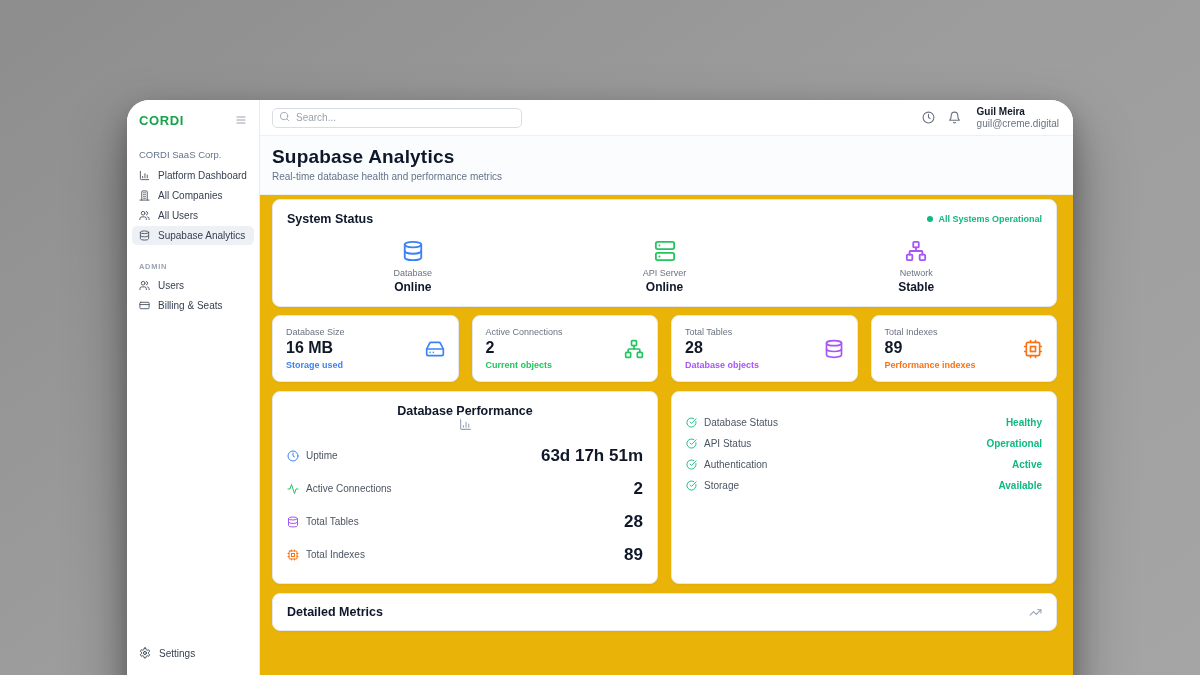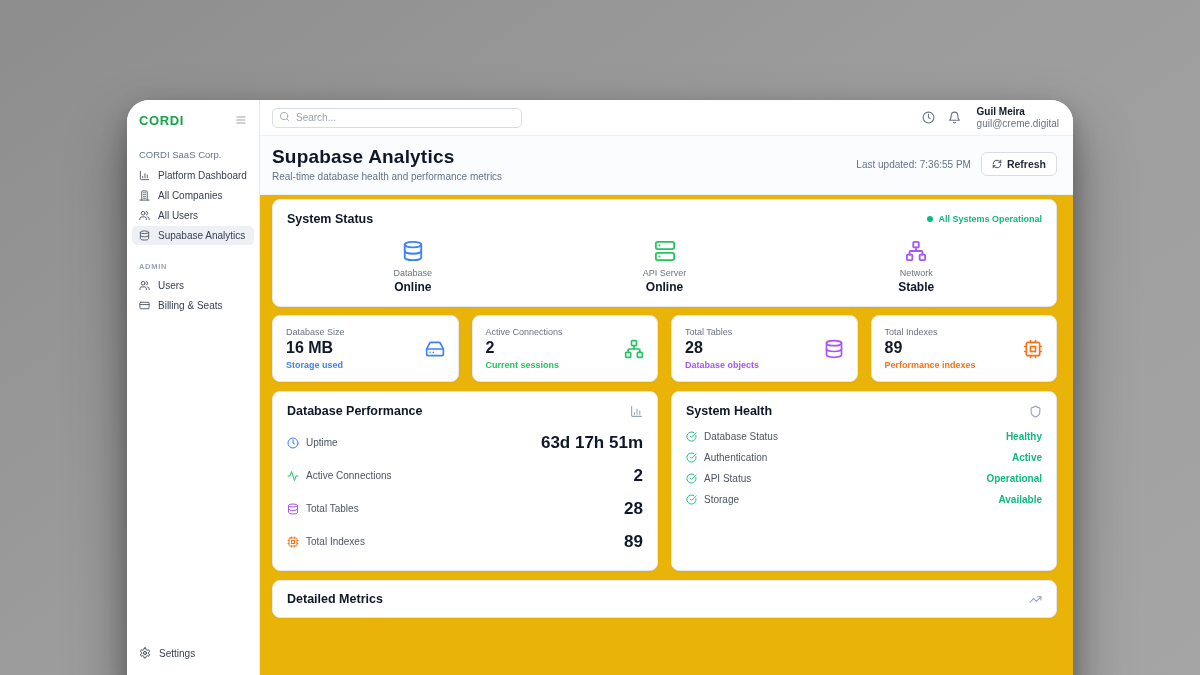--- a/index.html
+++ b/index.html
@@ -63,21 +63,21 @@
   .c-blue{ color:#3b82f6; } .c-green{ color:#22c55e; } .c-purple{ color:#a855f7; } .c-orange{ color:#f97316; }
   .t-green{ color:#10b981; }
   .metric-row{ display:flex; gap:13px; margin-bottom:9px; }
   .metric-card{ flex:1; padding:11px 13px; display:flex; align-items:center; justify-content:space-between; }
   .m-label{ font-size:9px; color:#6b7280; }
   .m-value{ font-size:16px; font-weight:800; color:#111827; margin:2px 0 3px; }
   .m-sub{ font-size:9px; font-weight:600; }
   .m-icon{ display:flex; }
   .panel-row{ display:flex; gap:13px; margin-bottom:9px; }
   .panel{ flex:1; padding:12px 14px; }
-  .panel-head{ display:flex; align-items:center; justify-content:space-between; }
+  .panel-head{ display:flex; align-items:center; justify-content:space-between;flex-direction:column; }
   .panel-icon{ color:#94a3b8; display:flex; }
   .perf-rows{ margin-top:8px; }
   .perf-row{ display:flex; align-items:center; justify-content:space-between; padding:6.5px 0; }
   .perf-left{ display:flex; align-items:center; gap:7px; }
   .perf-label{ font-size:10px; color:#4b5563; }
   .perf-value{ font-size:17px; font-weight:800; color:#0f172a; }
   .health-rows{ margin-top:8px; }
   .health-row{ display:flex; align-items:center; justify-content:space-between; padding:5px 0; }
   .health-value{ font-size:10px; font-weight:700; color:#10b981; }
   .detailed{ padding:11px 14px; }
@@ -208,34 +208,20 @@
           <div class="user-email">guil@creme.digital</div>
         </div>
       </div>
     </div>
 
     <div class="page-header">
       <div>
         <div class="pg-title">Supabase Analytics</div>
         <div class="pg-sub">Real-time database health and performance metrics</div>
       </div>
-      <div class="pg-right">
-        <span class="last-updated">Last updated: 7:36:55 PM</span>
-        <button class="refresh-btn">
-          <span class="ri">
-            <svg width="10" height="10" viewBox="0 0 24 24" fill="none" stroke="currentColor" stroke-width="2.2" stroke-linecap="round" stroke-linejoin="round">
-                <path d="M3 12a9 9 0 0 1 9-9 9.75 9.75 0 0 1 6.74 2.74L21 8"></path>
-                <path d="M21 3v5h-5"></path>
-                <path d="M21 12a9 9 0 0 1-9 9 9.75 9.75 0 0 1-6.74-2.74L3 16"></path>
-                <path d="M3 21v-5h5"></path>
-              </svg>
-          </span>
-          <span>Refresh</span>
-        </button>
-      </div>
     </div>
 
     <div class="content">
 
       <section class="card status-card">
         <div class="card-head">
           <div class="card-title">System Status</div>
           <div class="status-badge">
             <span class="dot"></span>
             <span>All Systems Operational</span>
@@ -292,21 +278,21 @@
                 <path d="M22 12H2"></path>
                 <path d="M5.45 5.11 2 12v6a2 2 0 0 0 2 2h16a2 2 0 0 0 2-2v-6l-3.45-6.89A2 2 0 0 0 16.76 4H7.24a2 2 0 0 0-1.79 1.11z"></path>
                 <path d="M6 16h.01M10 16h.01"></path>
               </svg>
           </span>
         </div>
         <div class="card metric-card">
           <div>
             <div class="m-label">Active Connections</div>
             <div class="m-value">2</div>
-            <div class="m-sub c-green">Current sessions</div>
+            <div class="m-sub c-green">Current objects</div>
           </div>
           <span class="m-icon c-green">
             <svg width="20" height="20" viewBox="0 0 24 24" fill="none" stroke="currentColor" stroke-width="2" stroke-linecap="round" stroke-linejoin="round">
                 <rect x="16" y="16" width="6" height="6" rx="1"></rect>
                 <rect x="2" y="16" width="6" height="6" rx="1"></rect>
                 <rect x="9" y="2" width="6" height="6" rx="1"></rect>
                 <path d="M5 16v-3a1 1 0 0 1 1-1h12a1 1 0 0 1 1 1v3"></path>
                 <path d="M12 12V8"></path>
               </svg>
           </span>
@@ -399,28 +385,20 @@
                     </svg>
                 </span>
                 <span class="perf-label">Total Indexes</span>
               </div>
               <span class="perf-value">89</span>
             </div>
           </div>
         </section>
 
         <section class="card panel">
-          <div class="panel-head">
-            <div class="card-title">System Health</div>
-            <span class="panel-icon">
-              <svg width="13" height="13" viewBox="0 0 24 24" fill="none" stroke="currentColor" stroke-width="2" stroke-linecap="round" stroke-linejoin="round">
-                  <path d="M20 13c0 5-3.5 7.5-7.66 8.95a1 1 0 0 1-.67-.01C7.5 20.5 4 18 4 13V6a1 1 0 0 1 1-1c2 0 4.5-1.2 6.24-2.72a1.17 1.17 0 0 1 1.52 0C14.51 3.81 17 5 19 5a1 1 0 0 1 1 1z"></path>
-                </svg>
-            </span>
-          </div>
           <div class="health-rows">
             <div class="health-row">
               <div class="perf-left">
                 <span class="t-green">
                   <svg width="11" height="11" viewBox="0 0 24 24" fill="none" stroke="currentColor" stroke-width="2" stroke-linecap="round" stroke-linejoin="round">
                       <path d="M21.801 10A10 10 0 1 1 17 3.335"></path>
                       <path d="m9 11 3 3L22 4"></path>
                     </svg>
                 </span>
                 <span class="perf-label">Database Status</span>
@@ -428,35 +406,35 @@
               <span class="health-value">Healthy</span>
             </div>
             <div class="health-row">
               <div class="perf-left">
                 <span class="t-green">
                   <svg width="11" height="11" viewBox="0 0 24 24" fill="none" stroke="currentColor" stroke-width="2" stroke-linecap="round" stroke-linejoin="round">
                       <path d="M21.801 10A10 10 0 1 1 17 3.335"></path>
                       <path d="m9 11 3 3L22 4"></path>
                     </svg>
                 </span>
-                <span class="perf-label">Authentication</span>
-              </div>
-              <span class="health-value">Active</span>
+                <span class="perf-label">API Status</span>
+              </div>
+              <span class="health-value">Operational</span>
             </div>
             <div class="health-row">
               <div class="perf-left">
                 <span class="t-green">
                   <svg width="11" height="11" viewBox="0 0 24 24" fill="none" stroke="currentColor" stroke-width="2" stroke-linecap="round" stroke-linejoin="round">
                       <path d="M21.801 10A10 10 0 1 1 17 3.335"></path>
                       <path d="m9 11 3 3L22 4"></path>
                     </svg>
                 </span>
-                <span class="perf-label">API Status</span>
-              </div>
-              <span class="health-value">Operational</span>
+                <span class="perf-label">Authentication</span>
+              </div>
+              <span class="health-value">Active</span>
             </div>
             <div class="health-row">
               <div class="perf-left">
                 <span class="t-green">
                   <svg width="11" height="11" viewBox="0 0 24 24" fill="none" stroke="currentColor" stroke-width="2" stroke-linecap="round" stroke-linejoin="round">
                       <path d="M21.801 10A10 10 0 1 1 17 3.335"></path>
                       <path d="m9 11 3 3L22 4"></path>
                     </svg>
                 </span>
                 <span class="perf-label">Storage</span>

